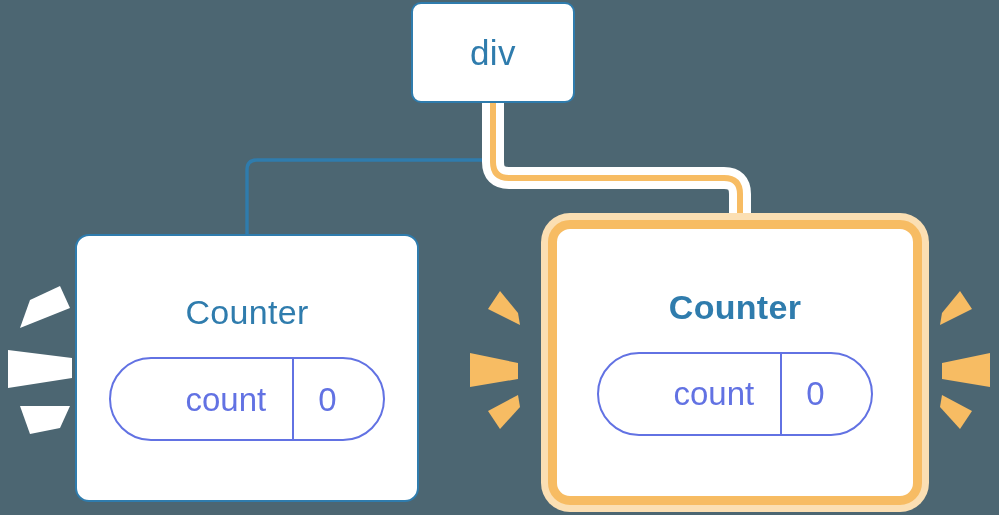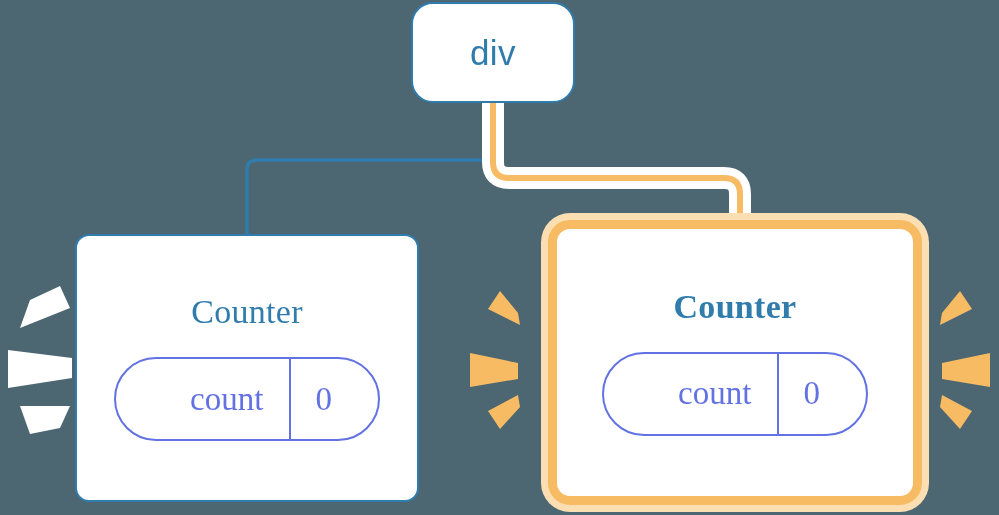--- a/index.html
+++ b/index.html
@@ -34,35 +34,34 @@
     align-items: center;
     justify-content: center;
   }
   
   #div-node {
     left: 411px;
     top: 2px;
     width: 164px;
     height: 101px;
     border: 2px solid #2f7cad;
-    border-radius: 22px;
+    border-radius: 10px;
     z-index: 5;
   }
   #div-node .tag-label {
     font-size: 35px;
     color: #2f7cad;
     line-height: 1;
     letter-spacing: 0.5px;
   }
   
   .counter-card {
     width: 344px;
     height: 268px;
     z-index: 5;
-    font-family: Liberation Serif, serif;
   }
   #counter-left {
     left: 75px;
     top: 234px;
     border: 2px solid #2f7cad;
     border-radius: 14px;
   }
   #counter-right {
     left: 548px;
     top: 220px;

